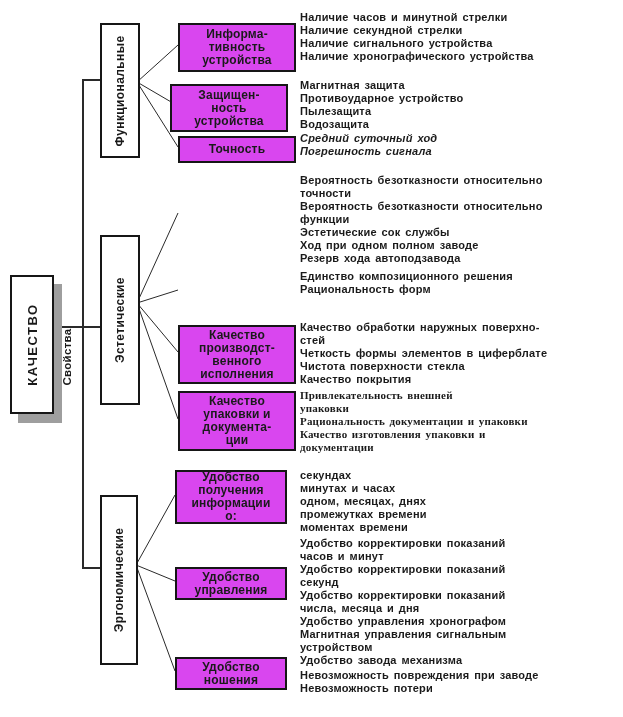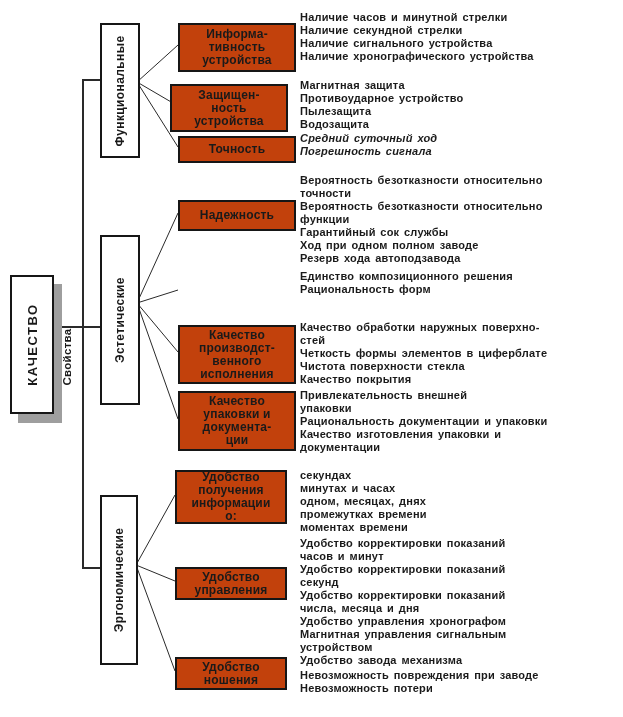--- a/index.html
+++ b/index.html
@@ -28,21 +28,21 @@
   }
   .cat{
     position:absolute;background:#fff;border:2px solid #161616;
     display:flex;align-items:center;justify-content:center;z-index:2;
   }
   .cat span{
     transform:rotate(-90deg);white-space:nowrap;
     font-size:12px;font-weight:600;letter-spacing:.4px;
   }
   .sub{
-    position:absolute;background:#c2410c;border:2px solid #161616;
+    position:absolute;background:#d946ef;border:2px solid #161616;
     display:flex;align-items:center;justify-content:center;z-index:2;
     text-align:center;
   }
   .sub span{
     white-space:pre-line;font-size:12px;font-weight:600;line-height:13px;
     letter-spacing:.2px;
   }
   .grp{
     position:absolute;left:300px;width:320px;z-index:1;
   }
@@ -101,23 +101,20 @@
   </div>
   <div class="sub" style="left:170px;top:84px;width:114px;height:44px;">
     <span>Защищен-
 ность
 устройства</span>
   </div>
   <div class="sub" style="left:178px;top:136px;width:114px;height:23px;">
     <span>Точность</span>
   </div>
 
-  <div class="sub" style="left:178px;top:200px;width:114px;height:27px;">
-    <span>Надежность</span>
-  </div>
   <div class="sub" style="left:178px;top:325px;width:114px;height:55px;">
     <span>Качество
 производст-
 венного
 исполнения</span>
   </div>
   <div class="sub" style="left:178px;top:391px;width:114px;height:56px;">
     <span>Качество
 упаковки и
 документа-
@@ -156,39 +153,39 @@
   <div class="grp" style="top:132px;font-style:italic;">
     <div>Средний суточный ход</div>
     <div>Погрешность сигнала</div>
   </div>
 
   <div class="grp" style="top:174px;">
     <div>Вероятность безотказности относительно
 точности</div>
     <div>Вероятность безотказности относительно
 функции</div>
-    <div>Гарантийный сок службы</div>
+    <div>Эстетические сок службы</div>
     <div>Ход при одном полном заводе</div>
     <div>Резерв хода автоподзавода</div>
   </div>
 
   <div class="grp" style="top:270px;">
     <div>Единство композиционного решения</div>
     <div>Рациональность форм</div>
   </div>
 
   <div class="grp" style="top:321px;">
     <div>Качество обработки наружных поверхно-
 стей</div>
     <div>Четкость формы элементов в циферблате</div>
     <div>Чистота поверхности стекла</div>
     <div>Качество покрытия</div>
   </div>
 
-  <div class="grp" style="top:389px;">
+  <div class="grp" style="top:389px;font-family:Liberation Serif, serif;">
     <div>Привлекательность внешней
 упаковки</div>
     <div>Рациональность документации и упаковки</div>
     <div>Качество изготовления упаковки и
 документации</div>
   </div>
 
   <div class="grp" style="top:469px;">
     <div>секундах</div>
     <div>минутах и часах</div>

